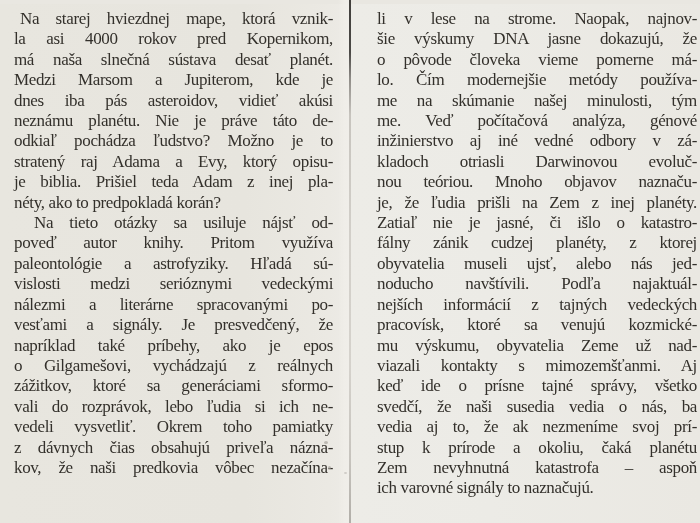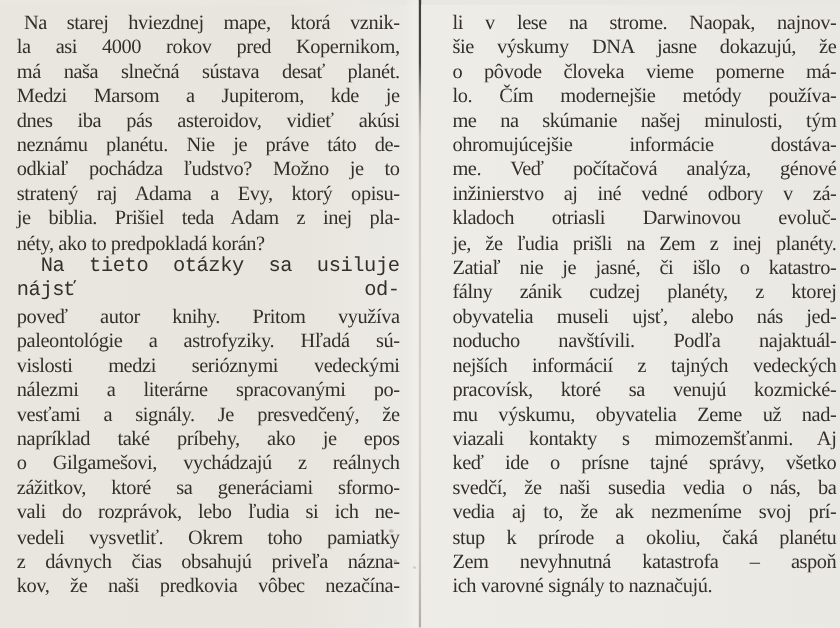--- a/index.html
+++ b/index.html
@@ -37,21 +37,21 @@
       #413f3c 0%, #4b4946 10%, #8f8c87 15%, #c7c4be 22%,
       #d2cfc9 45%, #d5d2cc 70%, #c6c3bd 88%, #b1aea8 100%);
   }
   .par { margin: 0; }
   .line {
     text-align: justify;
     text-align-last: justify;
     white-space: normal;
   }
   .p1 .line:first-child { text-indent: 6px; }
-  .p2 .line:first-child { text-indent: 20px; font-family: Liberation Mono, monospace; }
+  .p2 .line:first-child { text-indent: 20px; }
   .flush-last .line:last-child { text-align-last: left; }
   .speck {
     position: absolute; border-radius: 50%; background: #a9a59e; opacity: 0.7;
   }
   .speck-1 { left: 324px; top: 441px; width: 4px; height: 3px; }
   .speck-2 { left: 328px; top: 466px; width: 3px; height: 3px; }
   .speck-3 { left: 344px; top: 472px; width: 3px; height: 2px; opacity: 0.45; }
 </style>
 </head>
 <body>
@@ -91,24 +91,24 @@
   <div class="gutter-crease"></div>
   <div class="gutter-line"></div>
 
   <div class="page page-right">
     <div class="par p3 flush-last">
         <div class="line">li v lese na strome. Naopak, najnov-</div>
         <div class="line">šie výskumy DNA jasne dokazujú, že</div>
         <div class="line">o pôvode človeka vieme pomerne má-</div>
         <div class="line">lo. Čím modernejšie metódy používa-</div>
         <div class="line">me na skúmanie našej minulosti, tým</div>
-        <div class="line">ohromujúcejšie informácie dostáva-</div>
         <div class="line">me. Veď počítačová analýza, génové</div>
         <div class="line">inžinierstvo aj iné vedné odbory v zá-</div>
         <div class="line">kladoch otriasli Darwinovou evoluč-</div>
+        <div class="line">nou teóriou. Mnoho objavov naznaču-</div>
         <div class="line">je, že ľudia prišli na Zem z inej planéty.</div>
         <div class="line">Zatiaľ nie je jasné, či išlo o katastro-</div>
         <div class="line">fálny zánik cudzej planéty, z ktorej</div>
         <div class="line">obyvatelia museli ujsť, alebo nás jed-</div>
         <div class="line">noducho navštívili. Podľa najaktuál-</div>
         <div class="line">nejších informácií z tajných vedeckých</div>
         <div class="line">pracovísk, ktoré sa venujú kozmické-</div>
         <div class="line">mu výskumu, obyvatelia Zeme už nad-</div>
         <div class="line">viazali kontakty s mimozemšťanmi. Aj</div>
         <div class="line">keď ide o prísne tajné správy, všetko</div>

